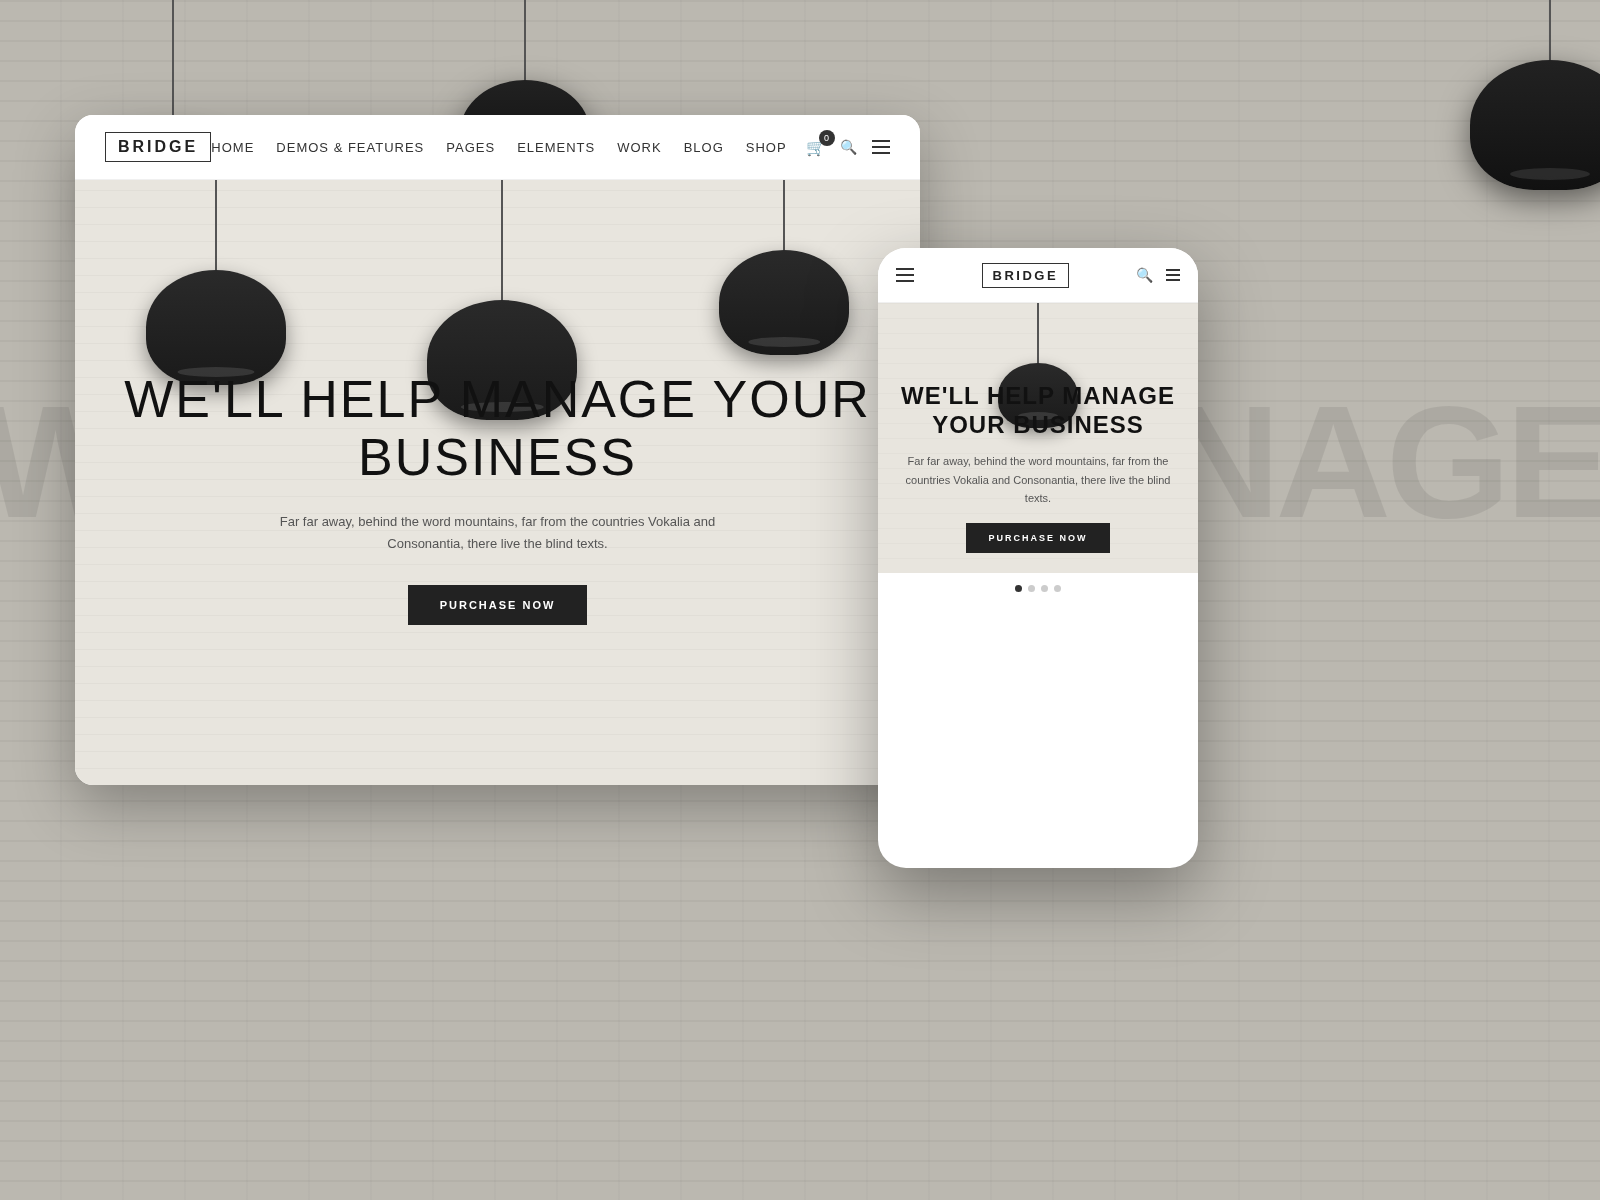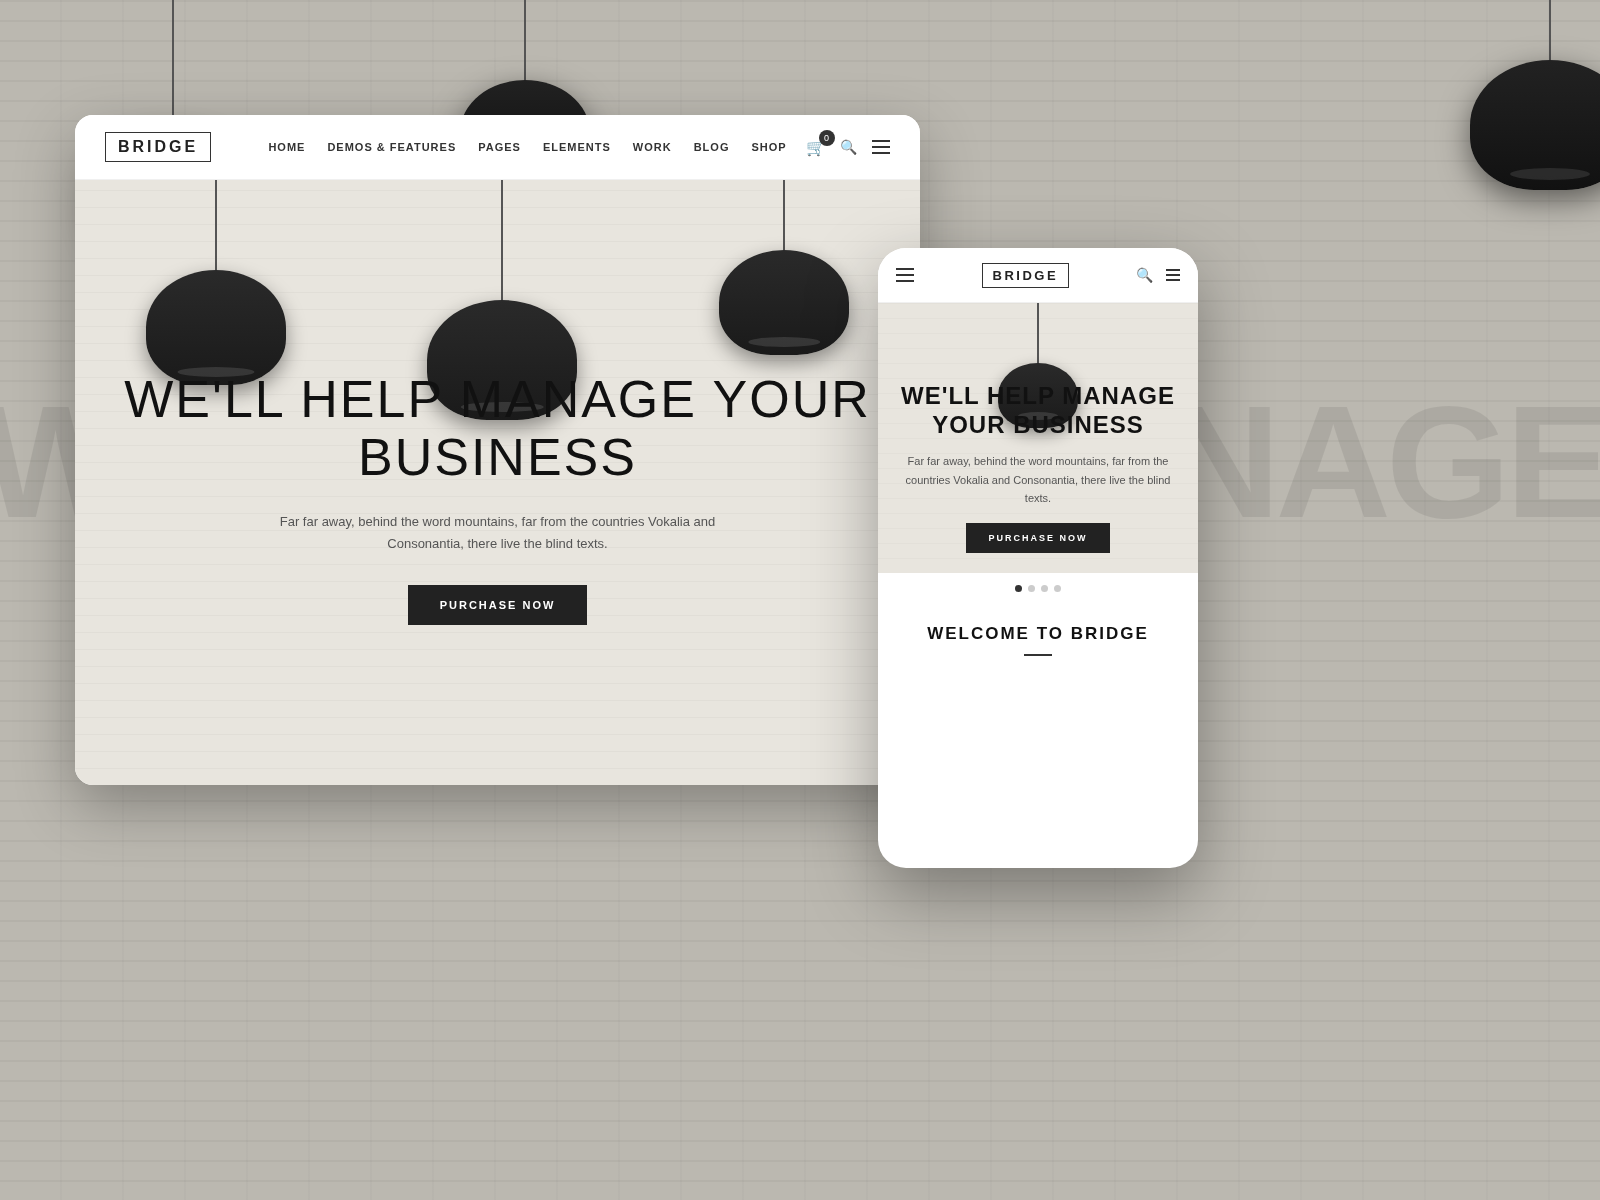--- a/index.html
+++ b/index.html
@@ -88,22 +88,22 @@
 
     .desktop-nav {
       display: flex;
       align-items: center;
       gap: 22px;
       margin-left: auto;
       margin-right: 20px;
     }
 
     .desktop-nav-item {
-      font-size: 11px;
-      font-weight: 700;
+      font-size: 13px;
+      font-weight: 400;
       letter-spacing: 1px;
       color: #333;
       text-transform: uppercase;
       white-space: nowrap;
     }
 
     .desktop-nav-icons {
       display: flex;
       align-items: center;
       gap: 14px;
@@ -595,18 +595,14 @@
     </div>
   </div>
 
   <div class="mobile-dots">
     <div class="dot active"></div>
     <div class="dot"></div>
     <div class="dot"></div>
     <div class="dot"></div>
   </div>
 
-  <div class="mobile-welcome">
-    <h2 class="mobile-welcome-title">WELCOME TO BRIDGE</h2>
-    <div class="mobile-welcome-divider"></div>
-  </div>
 
 </div>
 
 </body></html>

